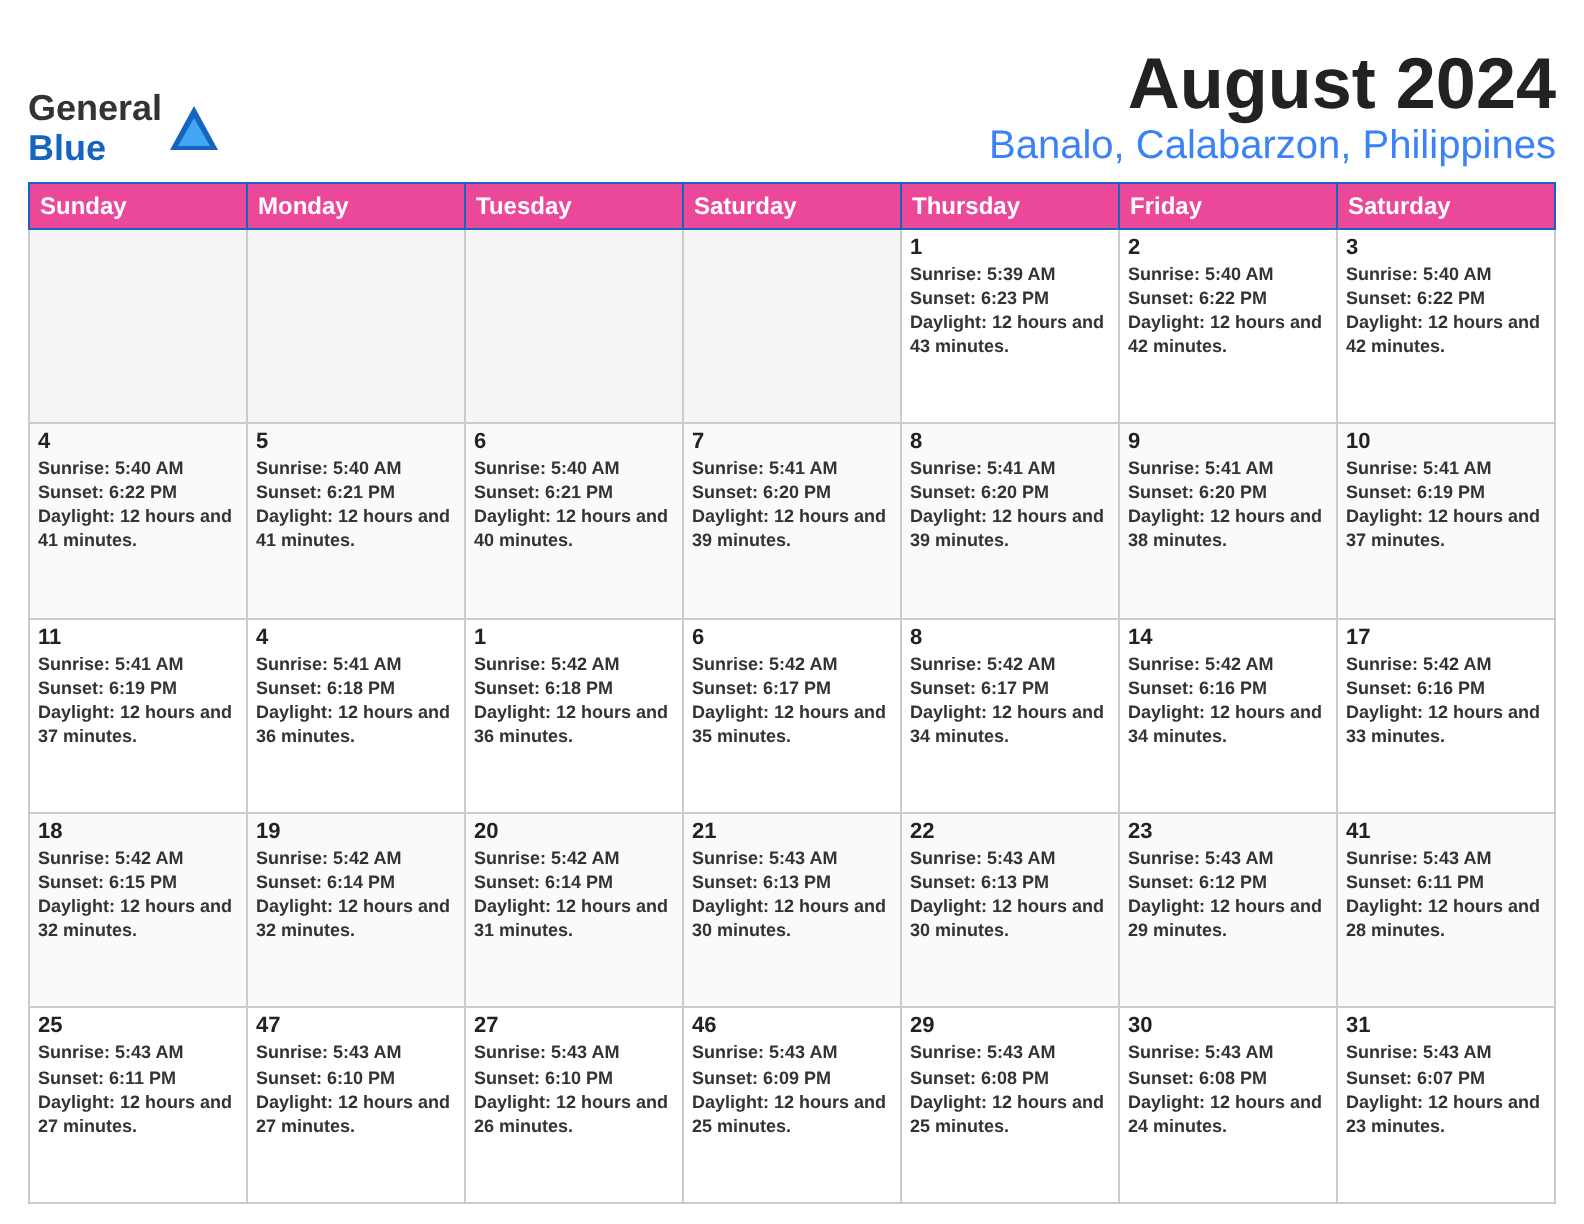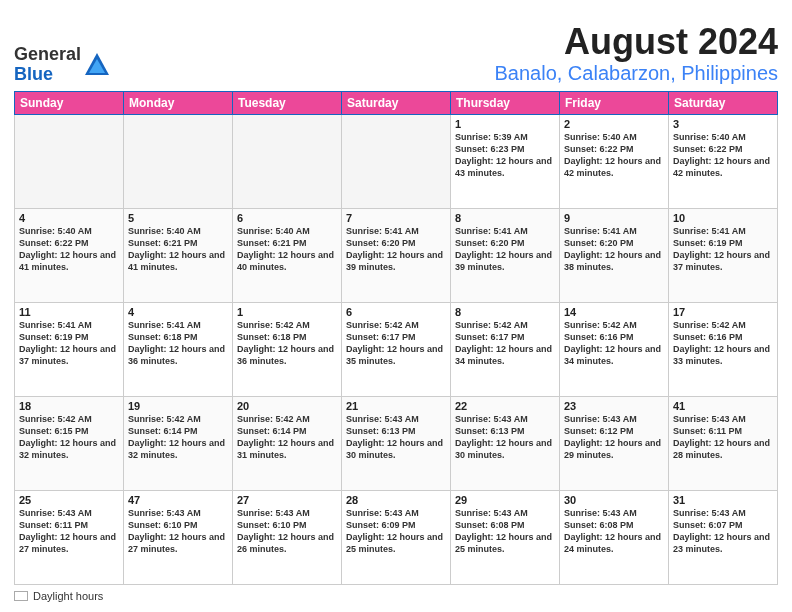--- a/index.html
+++ b/index.html
@@ -264,36 +264,32 @@
           </td>
           <td>
             <span class="day-number">47</span>
             <div class="day-info">Sunrise: 5:43 AM<br>Sunset: 6:10 PM<br>Daylight: 12 hours and 27 minutes.</div>
           </td>
           <td>
             <span class="day-number">27</span>
             <div class="day-info">Sunrise: 5:43 AM<br>Sunset: 6:10 PM<br>Daylight: 12 hours and 26 minutes.</div>
           </td>
           <td>
-            <span class="day-number">28</span>
+            <span class="day-number">46</span>
             <div class="day-info">Sunrise: 5:43 AM<br>Sunset: 6:09 PM<br>Daylight: 12 hours and 25 minutes.</div>
           </td>
           <td>
             <span class="day-number">29</span>
             <div class="day-info">Sunrise: 5:43 AM<br>Sunset: 6:08 PM<br>Daylight: 12 hours and 25 minutes.</div>
           </td>
           <td>
             <span class="day-number">30</span>
             <div class="day-info">Sunrise: 5:43 AM<br>Sunset: 6:08 PM<br>Daylight: 12 hours and 24 minutes.</div>
           </td>
           <td>
             <span class="day-number">31</span>
             <div class="day-info">Sunrise: 5:43 AM<br>Sunset: 6:07 PM<br>Daylight: 12 hours and 23 minutes.</div>
           </td>
         </tr>
       </tbody>
   </table>
 
-  <div class="footer">
-    <div class="footer-box"></div>
-    <span>Daylight hours</span>
-  </div>
 </div>
 
 </body></html>

